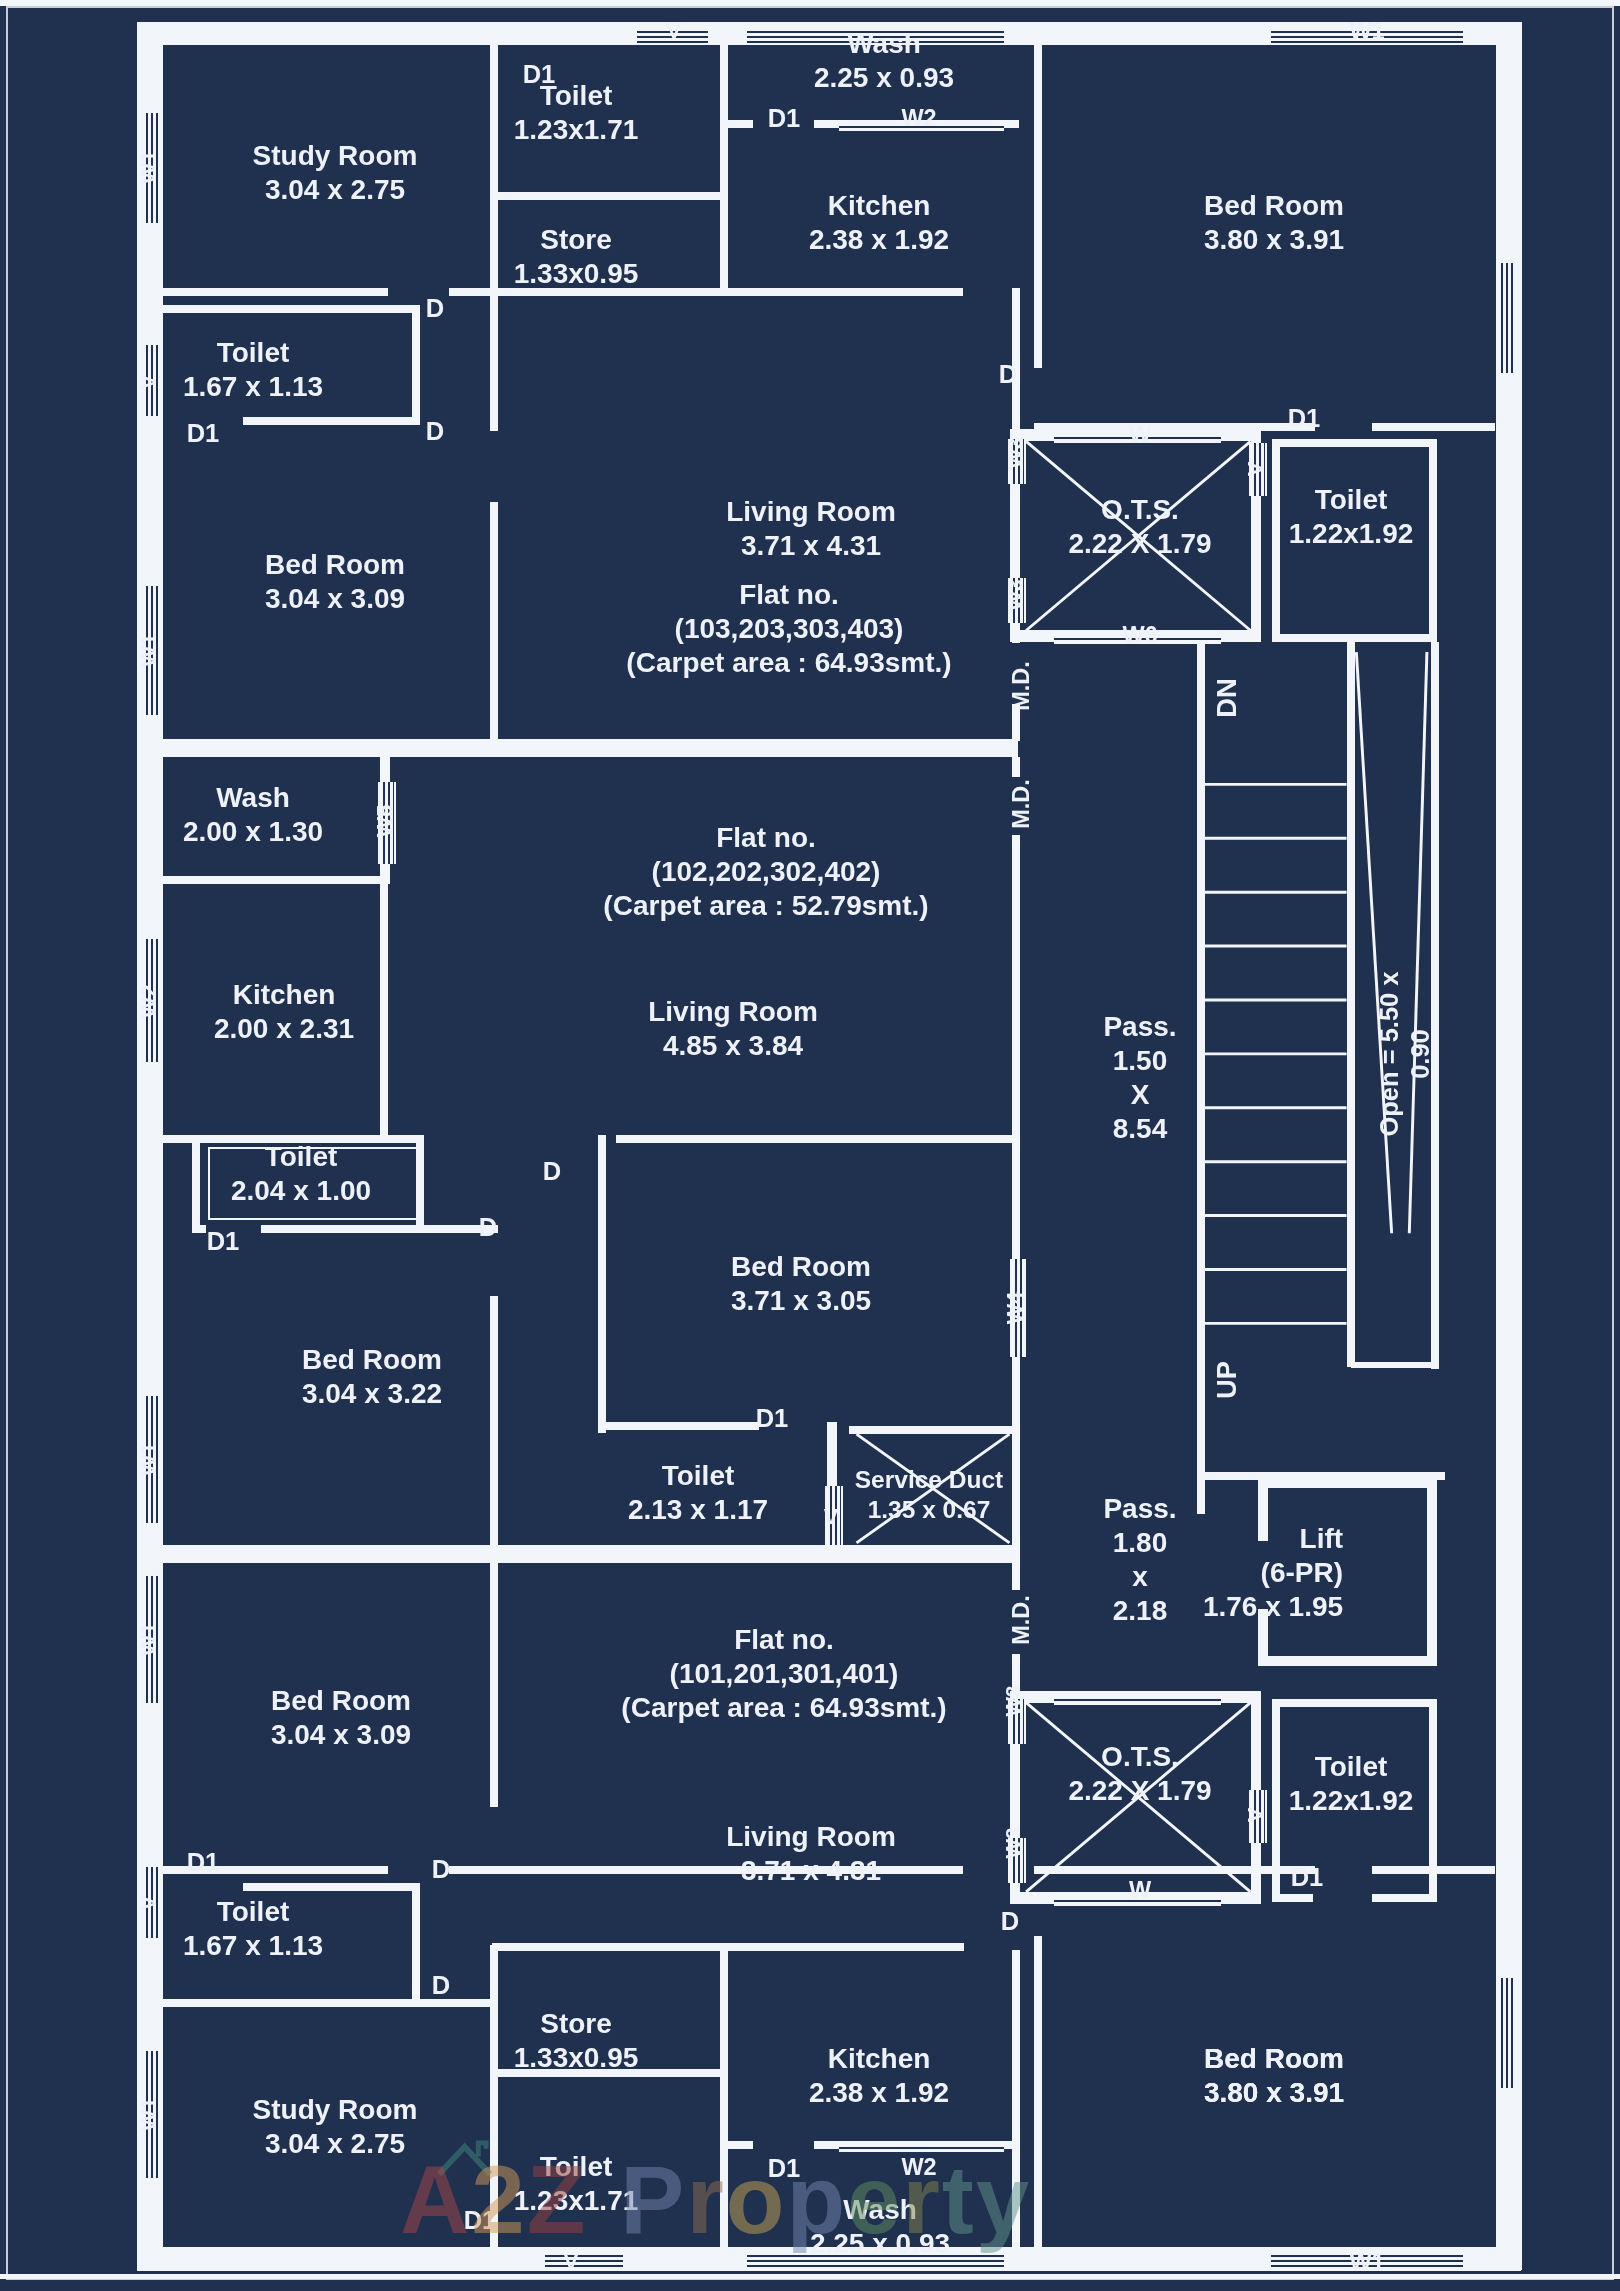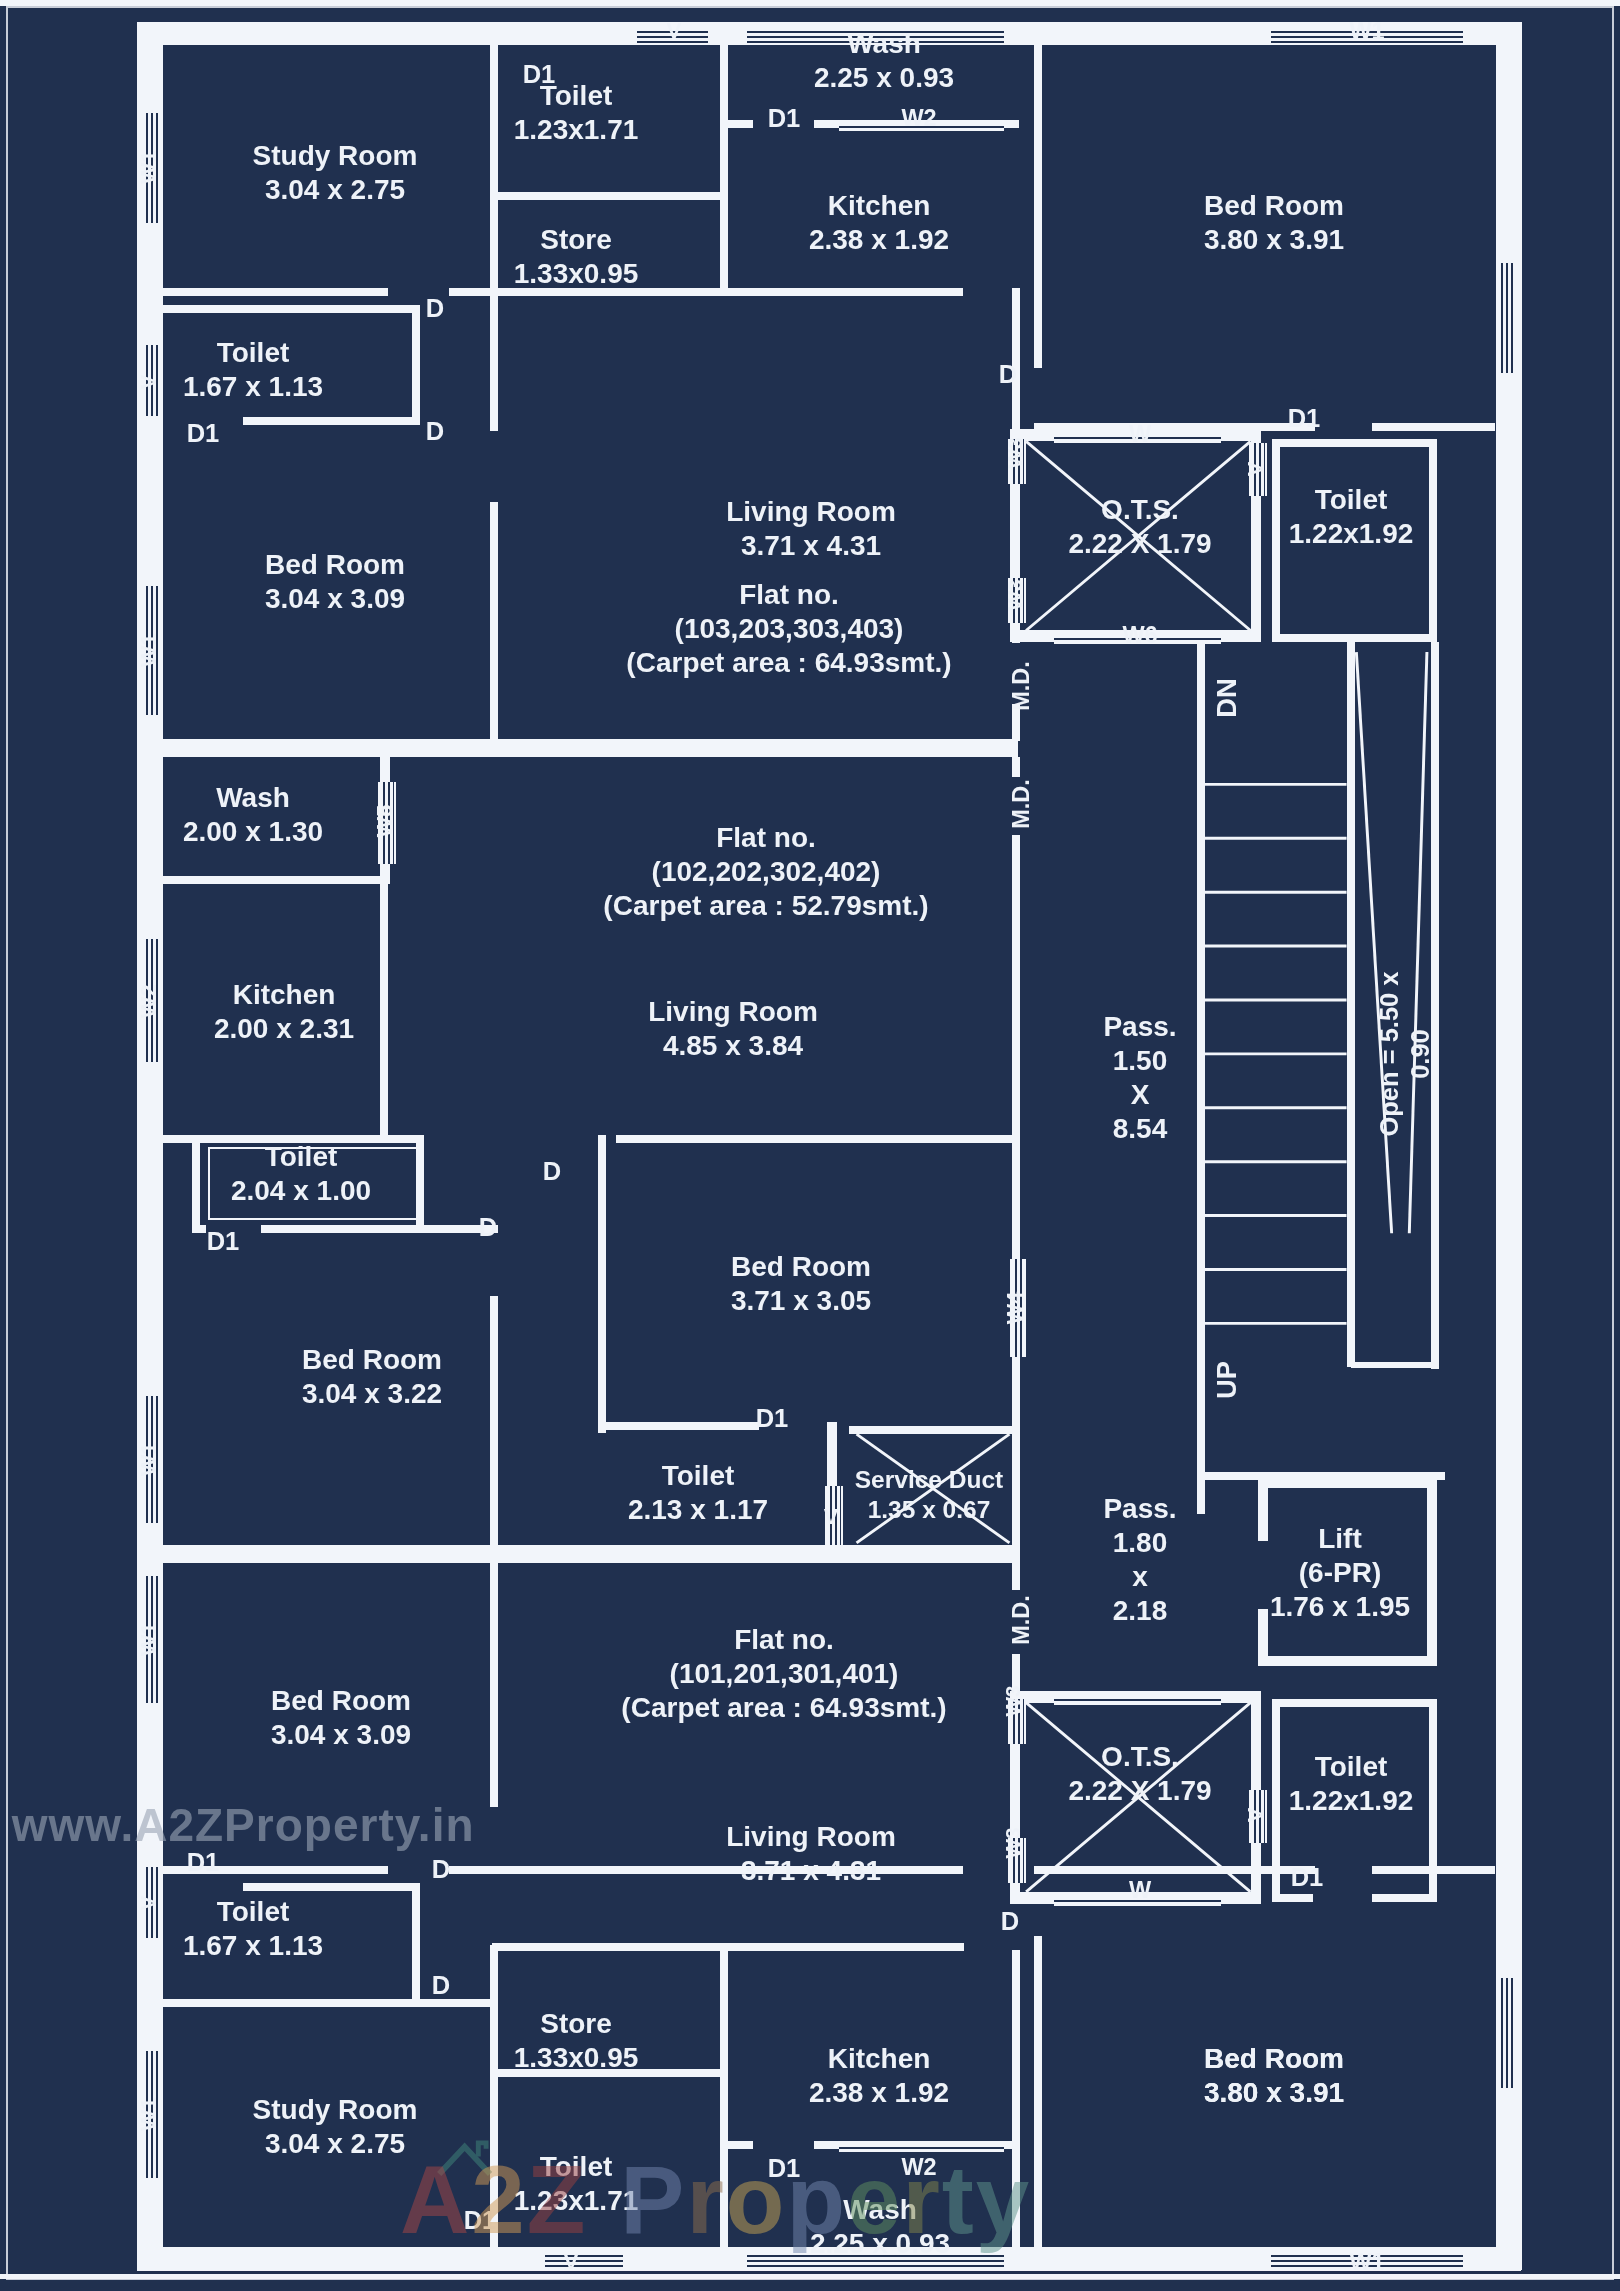--- a/index.html
+++ b/index.html
@@ -217,21 +217,21 @@
       <div class="room-label" style="left: 801px; top: 1284px; font-size: 28px;">Bed Room
 3.71 x 3.05</div>
       <div class="room-label" style="left: 698px; top: 1493px; font-size: 28px;">Toilet
 2.13 x 1.17</div>
       <div class="room-label" style="left: 929px; top: 1495px; font-size: 24.5px;">Service Duct
 1.35 x 0.67</div>
       <div class="room-label" style="left: 1140px; top: 1560px; font-size: 28px;">Pass.
 1.80
 x
 2.18</div>
-      <div class="room-label" style="left: 1340px; top: 1573px; font-size: 28px;">Lift
+      <div class="room-label" style="left: 1273px; top: 1573px; font-size: 28px; text-align: right;">Lift
 (6-PR)
 1.76 x 1.95</div>
       <div class="room-label" style="left: 784px; top: 1674px; font-size: 28px;">Flat no.
 (101,201,301,401)
 (Carpet area : 64.93smt.)</div>
       <div class="room-label" style="left: 341px; top: 1718px; font-size: 28px;">Bed Room
 3.04 x 3.09</div>
       <div class="room-label" style="left: 1140px; top: 1774px; font-size: 28px;">O.T.S.
 2.22 X 1.79</div>
       <div class="room-label" style="left: 1351px; top: 1784px; font-size: 28px;">Toilet
@@ -298,21 +298,20 @@
       <div class="tag-label rot" style="left: 1013px; top: 1843px; font-size: 20.6px;">W3</div>
       <div class="tag-label rot" style="left: 1015px; top: 1308px; font-size: 21.6px;">W4</div>
       <div class="tag-label rot" style="left: 385px; top: 821px; font-size: 21.6px;">W5</div>
       <div class="tag-label rot" style="left: 1021px; top: 686px; font-size: 23.5px;">M.D.</div>
       <div class="tag-label rot" style="left: 1021px; top: 804px; font-size: 23.5px;">M.D.</div>
       <div class="tag-label rot" style="left: 1021px; top: 1620px; font-size: 23.5px;">M.D.</div>
       <div class="tag-label rot" style="left: 1227px; top: 698px; font-size: 27.4px;">DN</div>
       <div class="tag-label rot" style="left: 1227px; top: 1380px; font-size: 27.4px;">UP</div>
       <div class="tag-label rot" style="left: 1405px; top: 1054px; font-size: 25.5px;">Open = 5.50 x 0.90</div>
     </div>
-  <div class="wm-url">www.A2ZProperty.in</div>
   <svg class="roof" width="69" height="43" viewBox="0 0 70 44">
     <polyline points="4,40 30,12 56,40" fill="none" stroke="#3e8078" stroke-width="6"></polyline>
     <polyline points="44,22 44,8 52,8 52,14" fill="none" stroke="#3e8078" stroke-width="5"></polyline>
   </svg>
   <div class="brand" id="brand">
       <span style="color: rgb(168, 70, 70);">A</span>
       <span style="color: rgb(209, 154, 85);">2</span>
       <span style="color: rgb(154, 64, 64);">Z</span>
       <span style="color: rgb(114, 133, 173); margin-left: 33px;">P</span>
       <span style="color: rgb(143, 110, 77);">r</span>

